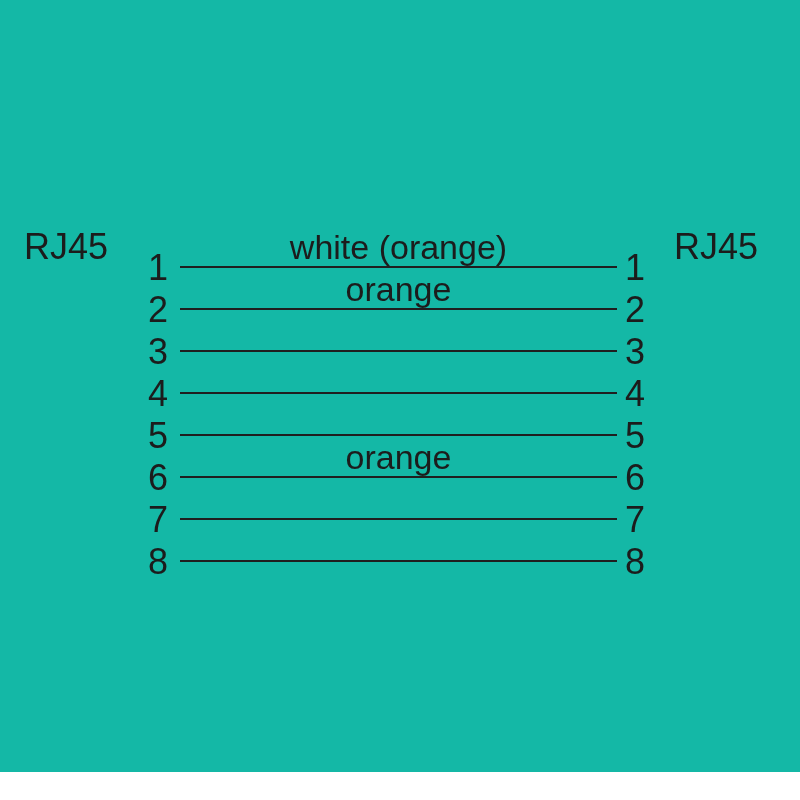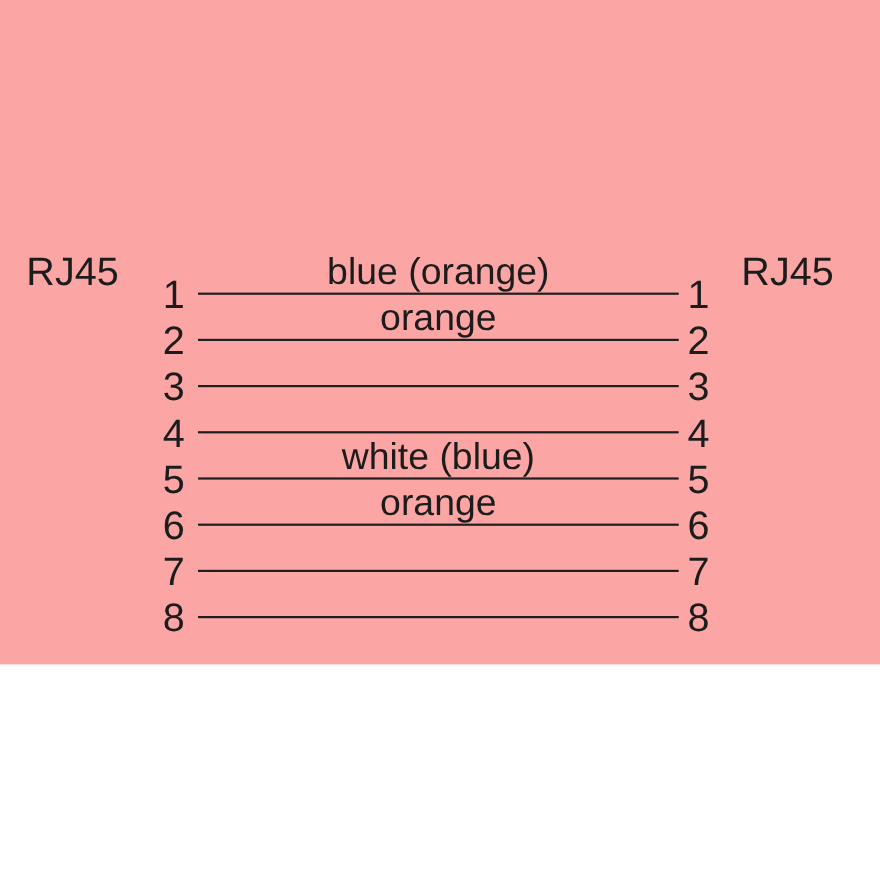--- a/index.html
+++ b/index.html
@@ -10,22 +10,22 @@
     width: 800px;
     height: 800px;
     background: #ffffff;
     font-family: "Liberation Sans", sans-serif;
     color: #1c1c1c;
     overflow: hidden;
   }
   .canvas {
     position: relative;
     width: 800px;
-    height: 604px;
-    background: #fca5a5;
+    height: 772px;
+    background: #14b8a6;
   }
   .connector-label {
     position: absolute;
     top: 229px;
     width: 86px;
     font-size: 36px;
     line-height: 36px;
     text-align: center;
     white-space: nowrap;
   }
@@ -71,21 +71,21 @@
 </style>
 </head>
 <body style="color: rgb(28, 28, 28); background: rgb(255, 255, 255);">
 
 <div class="canvas">
   <div class="connector-label left">RJ45</div>
   <div class="connector-label right">RJ45</div>
   <div id="wires">
       <div class="wire-row" style="top: 227px;">
         <span class="pin pin-left">1</span>
-        <span class="wire-label">blue (orange)</span>
+        <span class="wire-label">white (orange)</span>
         <span class="wire-line" style="background: rgb(31, 31, 31);"></span>
         <span class="pin pin-right">1</span>
       </div>
       <div class="wire-row" style="top: 269px;">
         <span class="pin pin-left">2</span>
         <span class="wire-label">orange</span>
         <span class="wire-line" style="background: rgb(31, 31, 31);"></span>
         <span class="pin pin-right">2</span>
       </div>
       <div class="wire-row" style="top: 311px;">
@@ -93,21 +93,20 @@
         <span class="wire-line" style="background: rgb(31, 31, 31);"></span>
         <span class="pin pin-right">3</span>
       </div>
       <div class="wire-row" style="top: 353px;">
         <span class="pin pin-left">4</span>
         <span class="wire-line" style="background: rgb(31, 31, 31);"></span>
         <span class="pin pin-right">4</span>
       </div>
       <div class="wire-row" style="top: 395px;">
         <span class="pin pin-left">5</span>
-        <span class="wire-label">white (blue)</span>
         <span class="wire-line" style="background: rgb(31, 31, 31);"></span>
         <span class="pin pin-right">5</span>
       </div>
       <div class="wire-row" style="top: 437px;">
         <span class="pin pin-left">6</span>
         <span class="wire-label">orange</span>
         <span class="wire-line" style="background: rgb(31, 31, 31);"></span>
         <span class="pin pin-right">6</span>
       </div>
       <div class="wire-row" style="top: 479px;">

